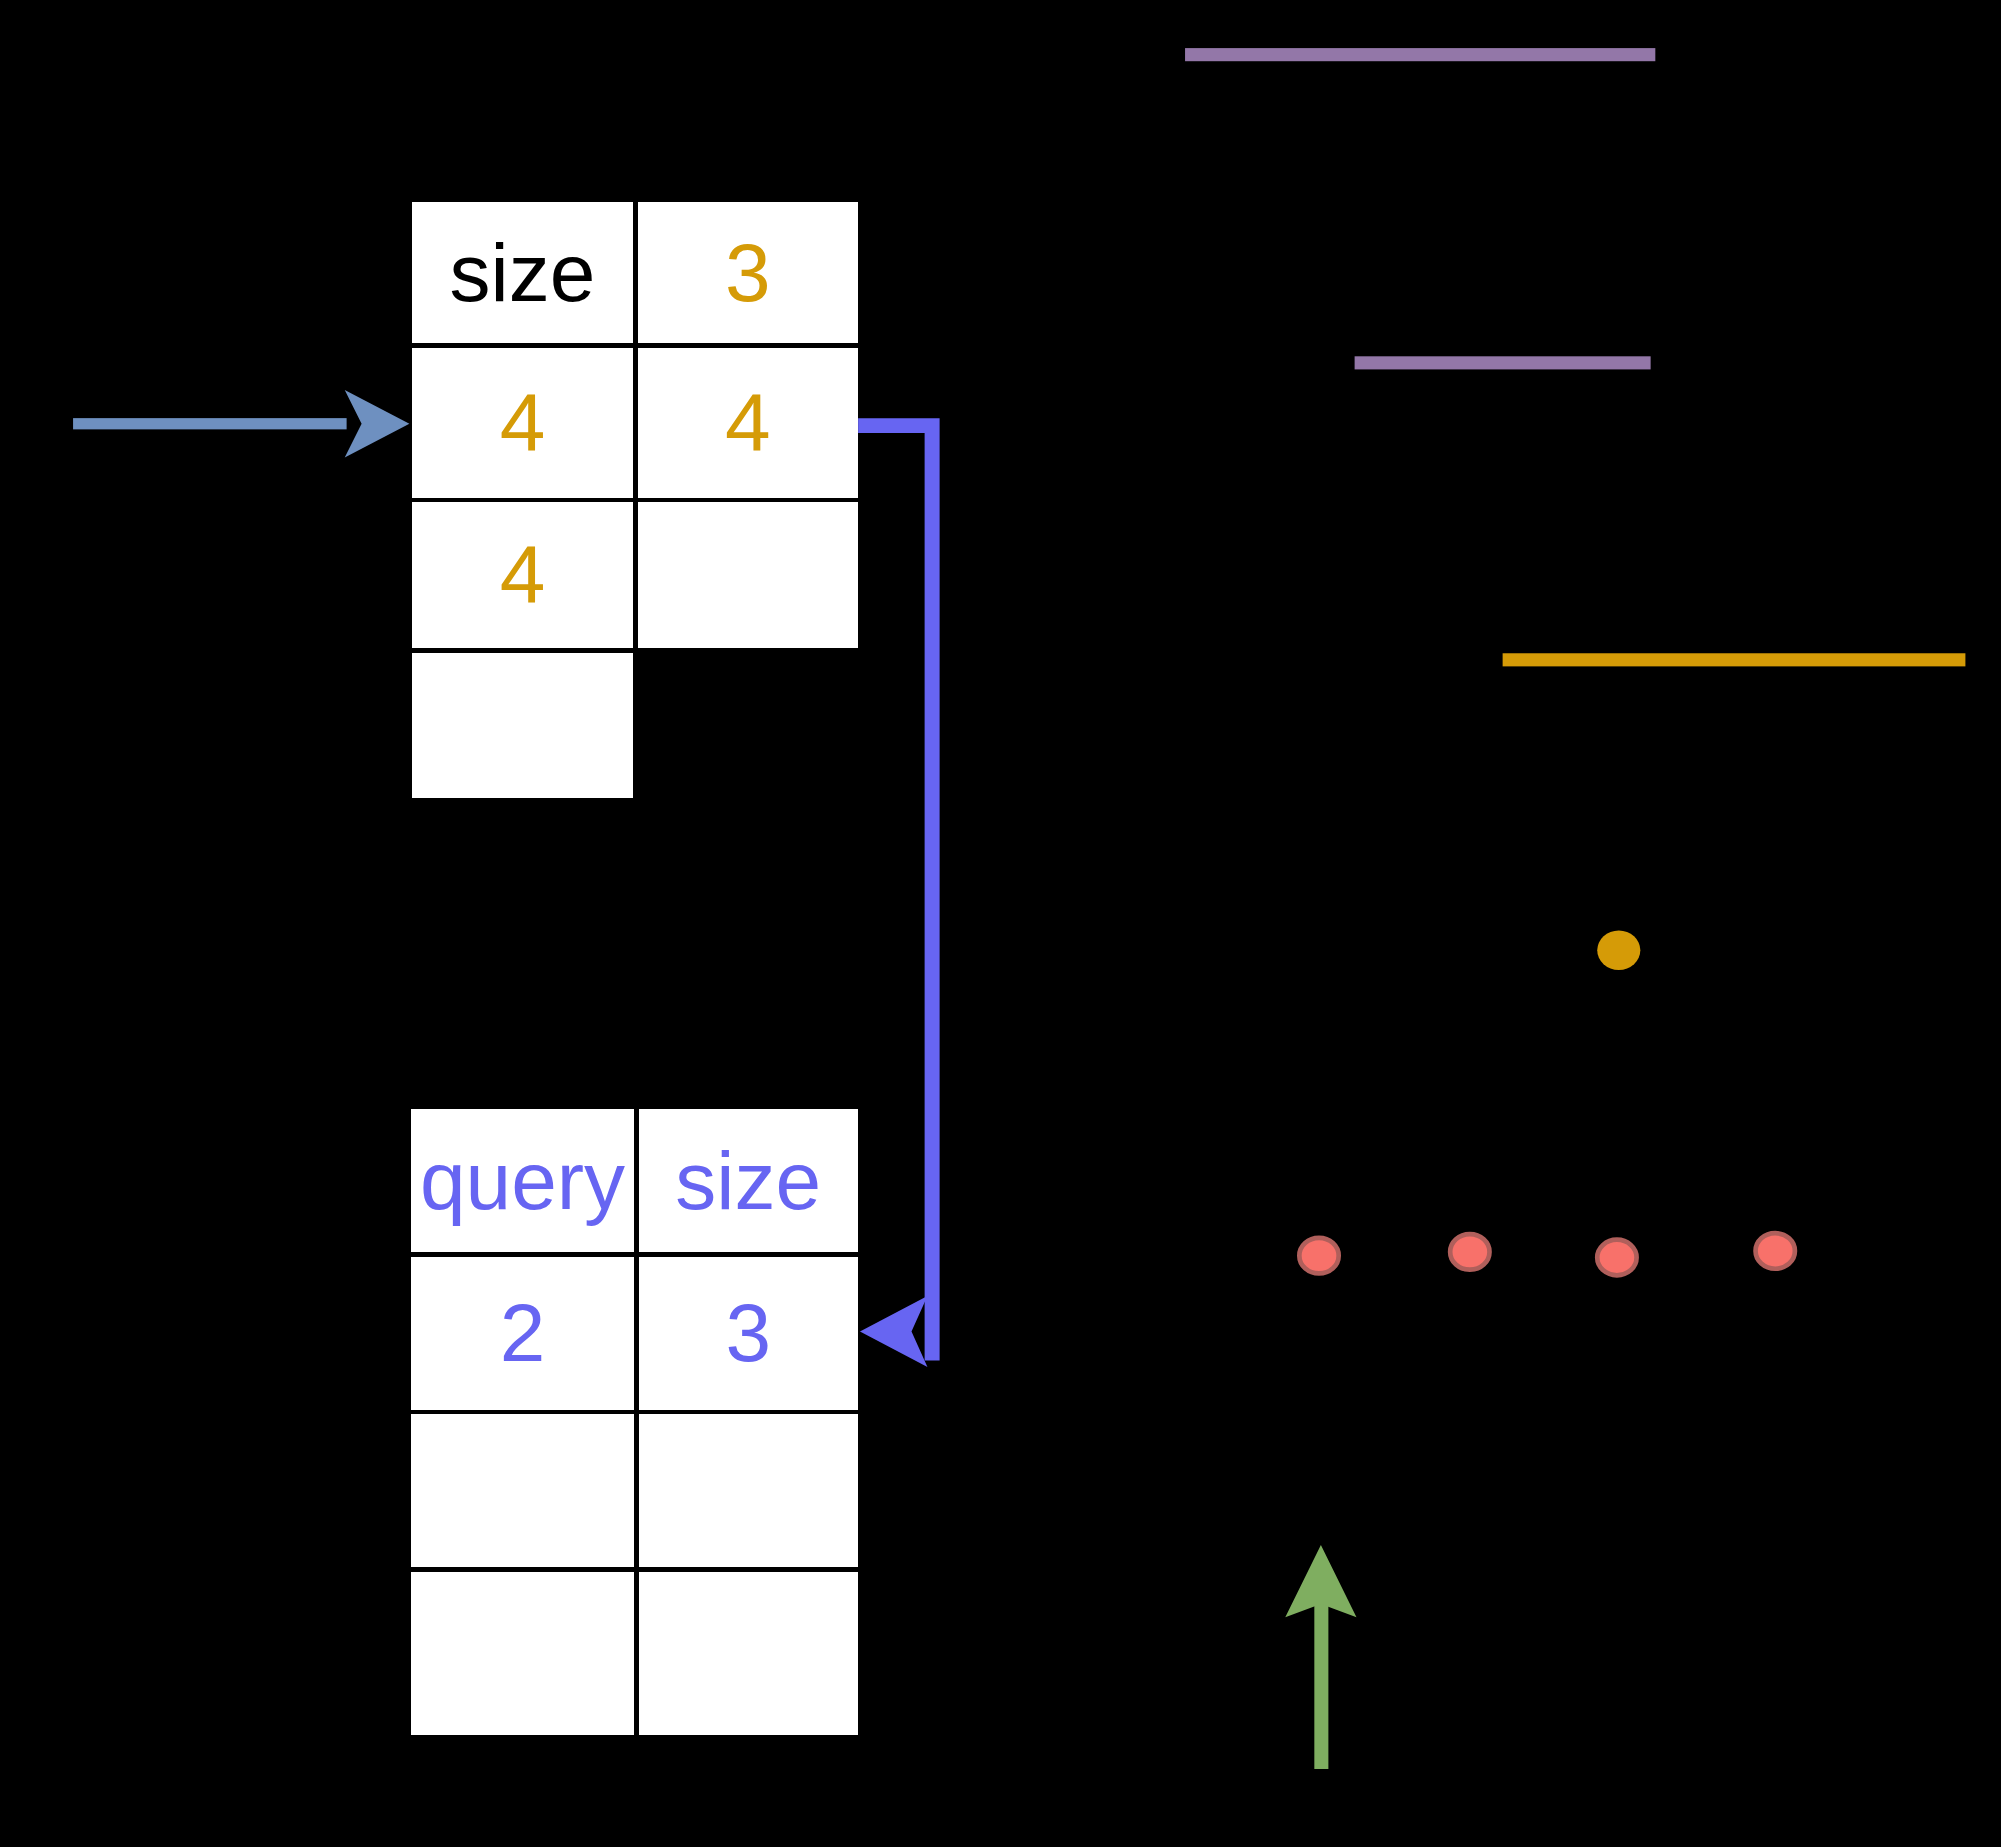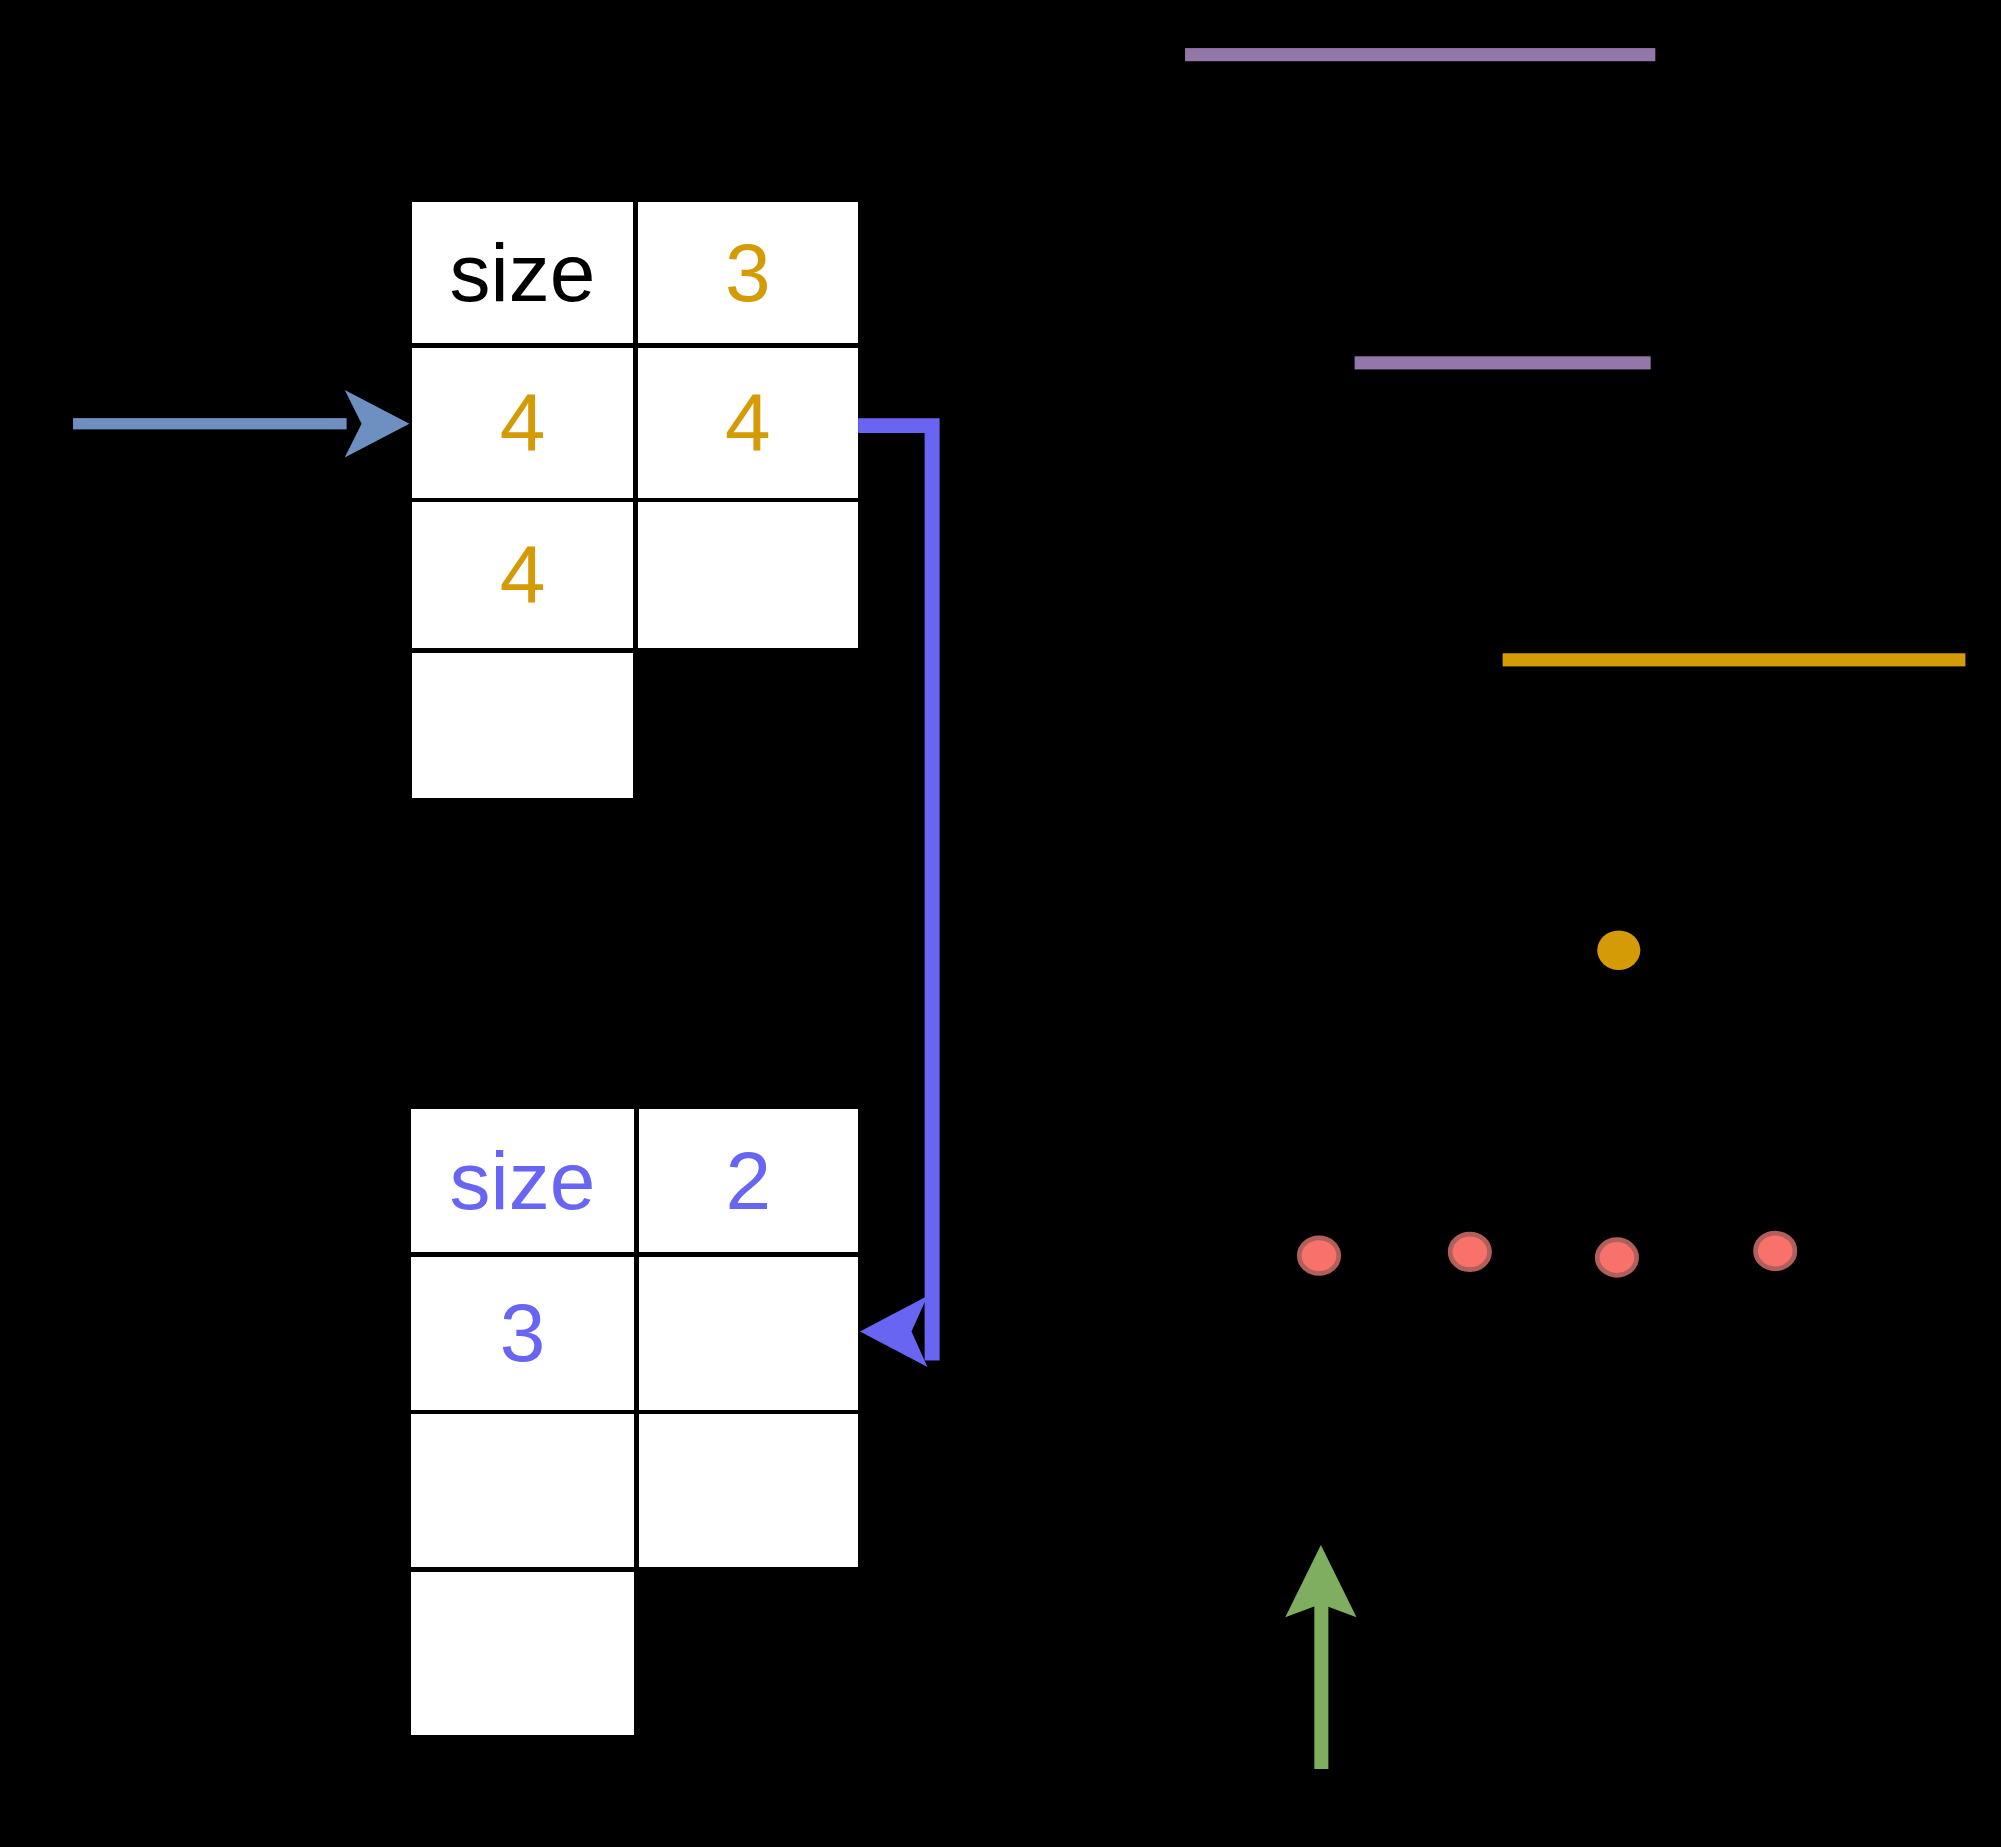--- a/index.html
+++ b/index.html
@@ -91,20 +91,21 @@
     <div class="cell value">4</div>
 
     <div class="cell value">4</div>
     <div class="cell value">4</div>
 
     <div class="cell value"></div>
     <div class="cell value"></div>
   </div>
 
   <div id="table-query-size" class="data-table">
+    <div class="cell header">query</div>
     <div class="cell header">size</div>
 
     <div class="cell value">2</div>
     <div class="cell value">3</div>
 
     <div class="cell value"></div>
     <div class="cell value"></div>
 
     <div class="cell value"></div>
     <div class="cell value"></div>

